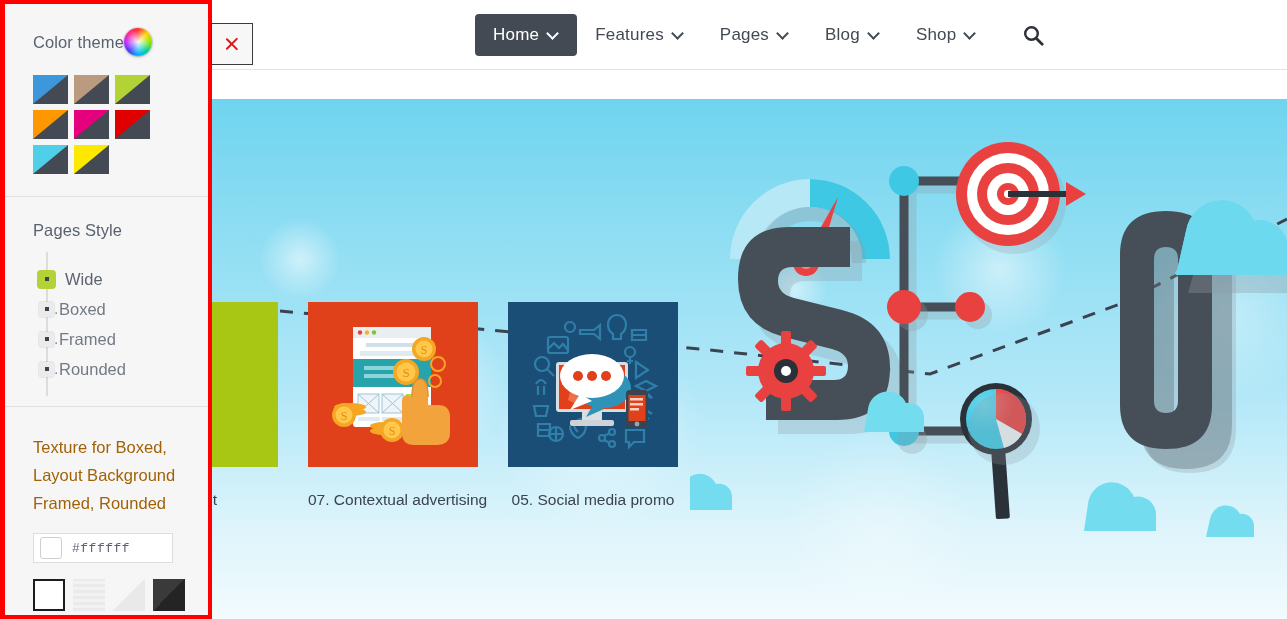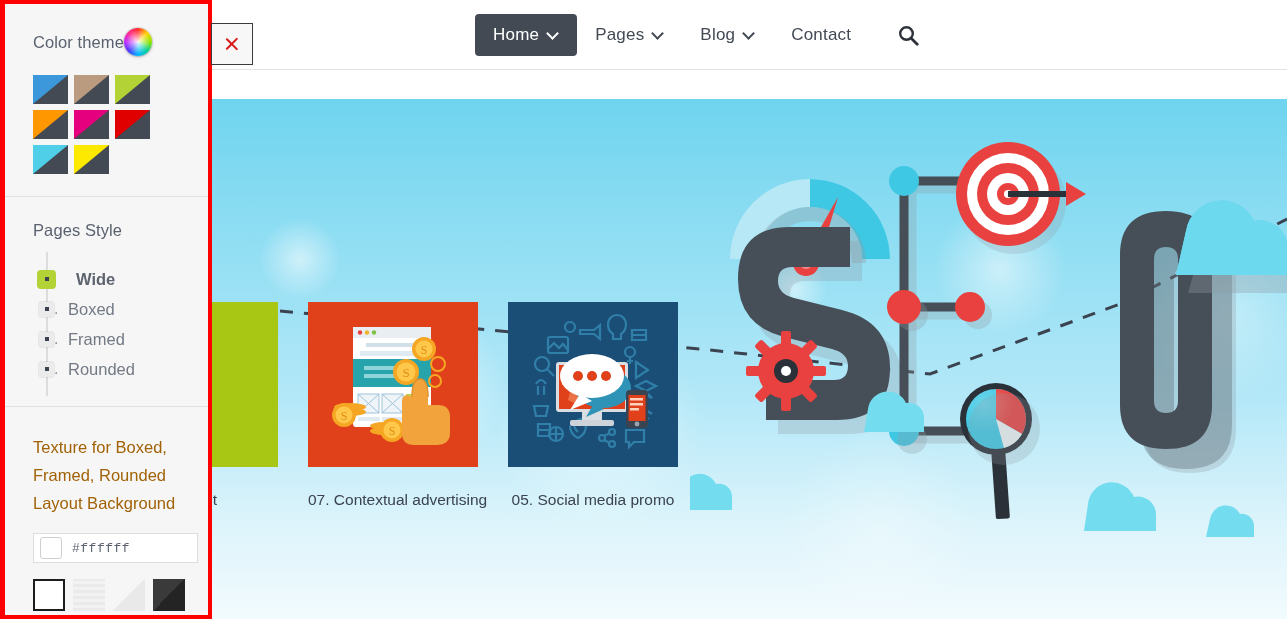--- a/index.html
+++ b/index.html
@@ -123,27 +123,27 @@
     box-shadow:0 0 0 1px rgba(0,0,0,.06);
   }
   .radio-box::after{
     content:""; position:absolute; left:50%; top:50%; transform:translate(-50%,-50%);
     width:4px; height:4px; background:#3b4350;
   }
   .radio-row.sel .radio-box{ background:#b2d235; width:19px; height:19px; margin-left:4px; border-radius:4px; box-shadow:none; }
   .radio-num{
     position:absolute; left:12px; font-size:16px; color:#8d939d; z-index:1;
   }
-  .radio-label{ margin-left:14px; font-size:16.5px; color:#737a85; }
-  .radio-row.sel .radio-label{ color:#5d646f; margin-left:20px;font-weight:bold; }
+  .radio-label{ margin-left:5px; font-size:16.5px; color:#737a85; }
+  .radio-row.sel .radio-label{ color:#5d646f; margin-left:9px; }
 
   
   .tex-title{ font-size:16.5px; color:#a16207; line-height:28px; }
   .color-input{
-    margin-top:16px; width:165px; height:30px; background:#fff;
+    margin-top:16px; width:140px; height:30px; background:#fff;
     border:1px solid #dddddd; display:flex; align-items:center; padding:0 6px; gap:10px;
     cursor:text;
   }
   .color-chip{ width:22px; height:22px; background:#ffffff; border:1px solid #cfcfcf; border-radius:3px; flex:none; }
   .color-val{ font-family:"Liberation Mono", monospace; font-size:13px; color:#5b6270; letter-spacing:.5px; }
 
   .tex-grid{ margin-top:16px; display:flex; flex-wrap:wrap; gap:8px; width:152px; }
   .tex{ width:32px; height:32px; cursor:pointer; background:#f2f2f2; }
   .tex.sel{ border:2px solid #1d1d1d; background:#ffffff; }
 
@@ -423,36 +423,41 @@
   </div>
 
   <div class="site-header">
     <nav class="nav">
 
       <div class="nav-item active">
         <span>Home</span>
         <i class="caret"></i>
       </div>
 
+      <div class="nav-item">
+        <span>Features</span>
+        <i class="caret"></i>
+      </div>
 
 
       <div class="nav-item">
         <span>Pages</span>
         <i class="caret"></i>
       </div>
 
       <div class="nav-item">
         <span>Blog</span>
         <i class="caret"></i>
       </div>
 
-
       <div class="nav-item">
-        <span>Contact</span>
-      </div>
+        <span>Shop</span>
+        <i class="caret"></i>
+      </div>
+
 
       <div class="search-btn">
         <svg width="21" height="21" viewBox="0 0 21 21">
           <circle cx="8.5" cy="8.5" r="6.3" fill="none" stroke="#2c3038" stroke-width="2.4"></circle>
           <path d="M13.2 13.2 L19.2 19.2" stroke="#2c3038" stroke-width="2.8" stroke-linecap="round"></path>
         </svg>
       </div>
     </nav>
   </div>
 </div>
@@ -508,22 +513,22 @@
           <span class="radio-box"></span>
           <span class="radio-label">Rounded</span>
         </div>
       </div>
     </div>
 
     <div class="sect-div"></div>
 
     <div class="sect" style="padding-top:26px;">
       <div class="tex-title">Texture for Boxed,</div>
+      <div class="tex-title">Layout Background</div>
       <div class="tex-title">Framed, Rounded</div>
-      <div class="tex-title">Layout Background</div>
 
       <div class="color-input">
         <span class="color-chip"></span>
         <span class="color-val">#ffffff</span>
       </div>
 
       <div class="tex-grid">
         <div class="tex sel"></div>
         <div class="tex" style="background:repeating-linear-gradient(0deg,#eaeaea 0 3px,#f2f2f2 3px 6px),repeating-linear-gradient(90deg,#e6e6e6 0 4px,#f4f4f4 4px 9px);"></div>
         <div class="tex" style="background:linear-gradient(135deg,#f6f6f6 50%,#e9e9e9 50%),#eee;"></div>

